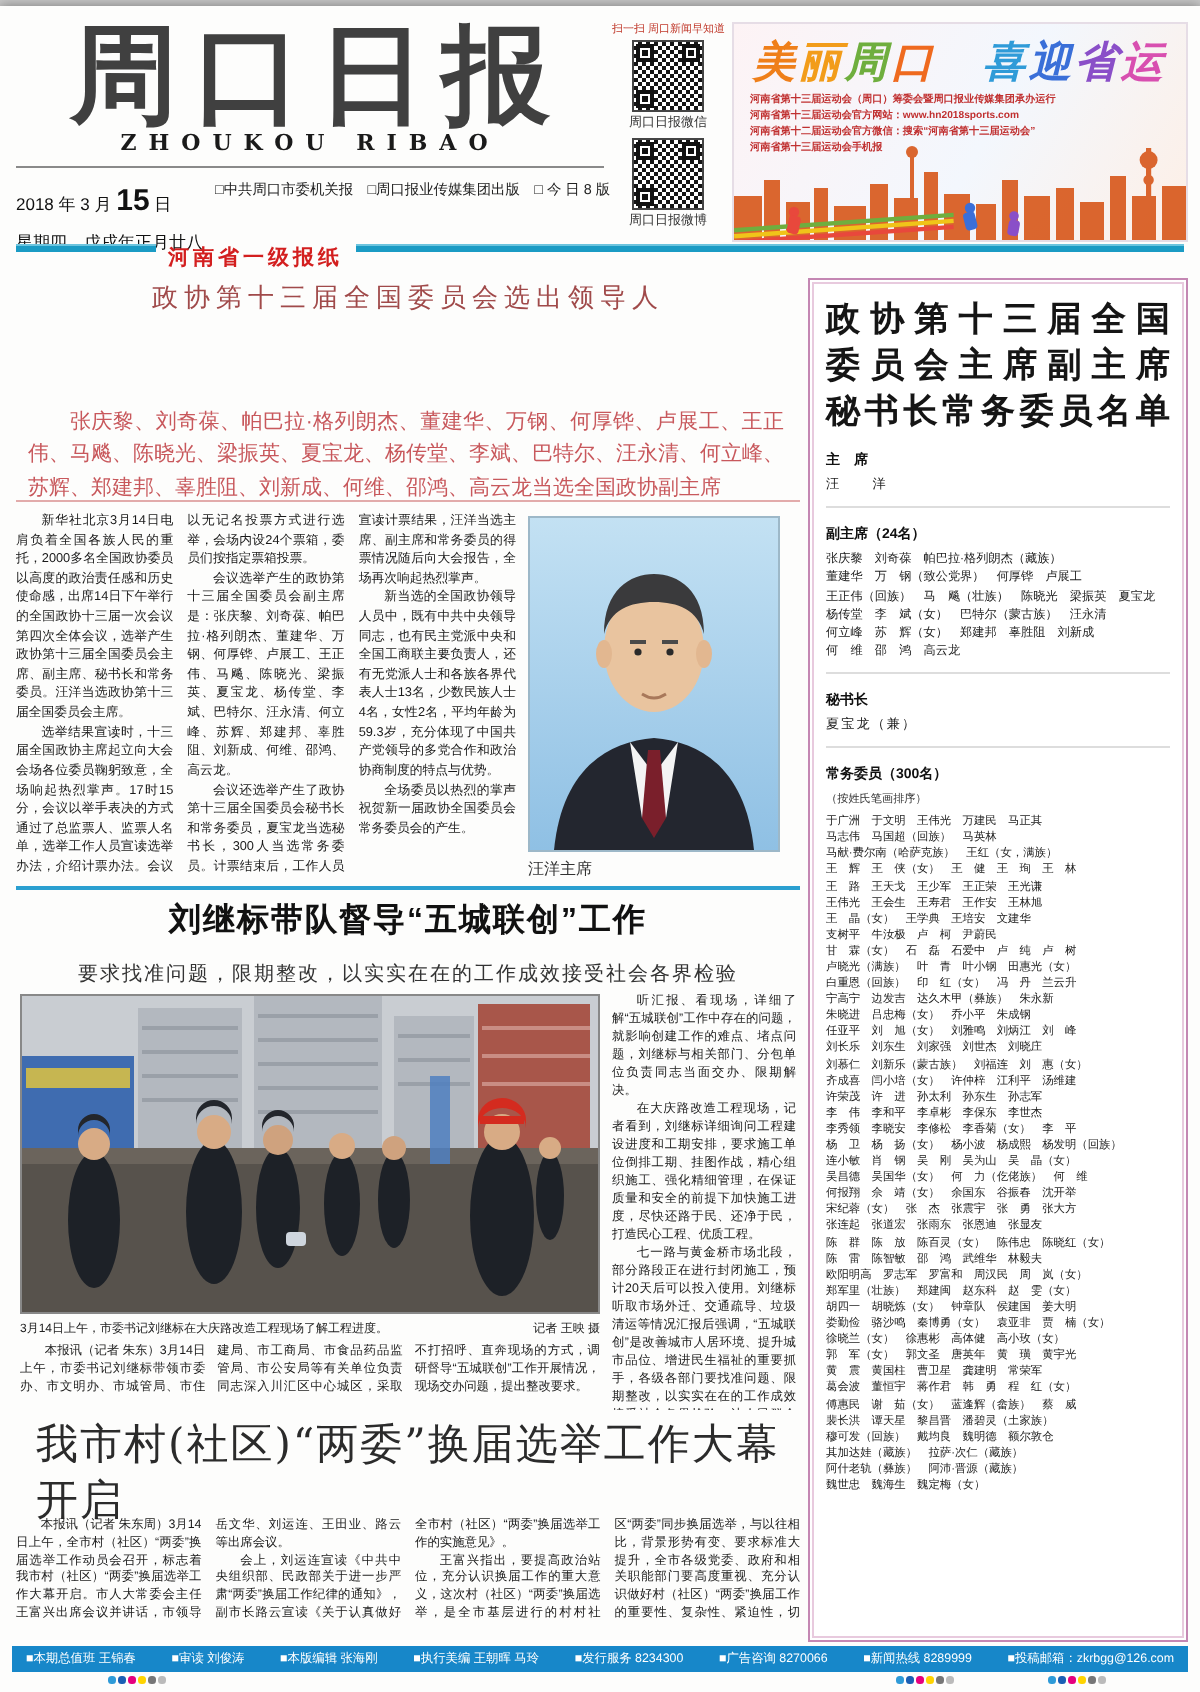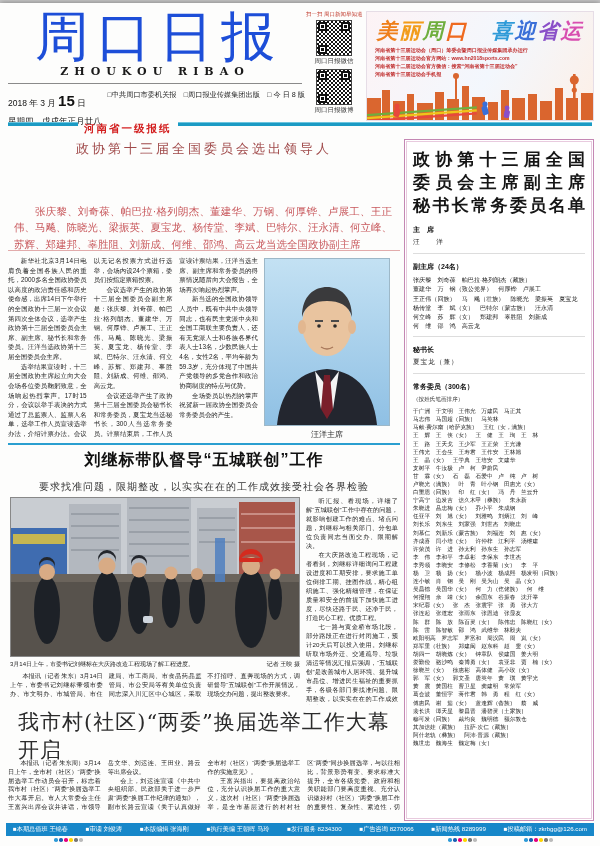--- a/index.html
+++ b/index.html
@@ -1,21 +1,21 @@
 <!DOCTYPE html>
 <html><head>
 <meta charset="utf-8">
 <style>
   html,body{margin:0;padding:0;}
   body{background:#c9c9c9;padding:3px 0;font-family:"Liberation Sans",sans-serif;}
   .page{position:relative;width:600px;height:846px;margin:0 auto;background:#fdfdfc;overflow:hidden;box-shadow:0 0 6px rgba(0,0,0,.4);}
 
   
   .masthead{position:absolute;left:8px;top:4px;width:294px;}
-  .mast-title{font-family:"DejaVu Serif",serif;font-weight:normal;color:#1d4ed8;font-size:54px;line-height:1.12;text-align:center;letter-spacing:8px;text-indent:8px;}
+  .mast-title{font-family:"DejaVu Serif",serif;font-weight:bold;color:#404040;font-size:54px;line-height:1.12;text-align:center;letter-spacing:8px;text-indent:8px;}
   .mast-pinyin{text-align:center;font-weight:bold;letter-spacing:6px;font-size:11px;color:#1a1a1a;font-family:"DejaVu Serif",serif;margin-top:-2px;}
   .dateinfo{display:flex;border-top:1px solid #8a8a8a;margin-top:5px;padding-top:4px;gap:6px;}
   .date-left{width:126px;font-size:8.5px;color:#111;line-height:1.7;white-space:nowrap;}
   .date-day{font-size:15px;font-weight:bold;}
   .info-lines{flex:1;font-size:7.2px;line-height:1.9;color:#222;white-space:nowrap;}
   .band{position:absolute;left:8px;top:119px;width:584px;display:flex;gap:6px;}
   .band .bar{height:3px;background:#1b9bc4;border-top:1px solid #6cc4de;}
   .band .bar.short{width:70px;}
   .band .bar.long{flex:1;}
   .band .bandtext{color:#d31f1f;font-weight:bold;font-size:10.5px;letter-spacing:2px;white-space:nowrap;}
@@ -36,21 +36,21 @@
   .banner svg{position:absolute;left:0;bottom:0;z-index:1;}
 
   
   .kicker{position:absolute;left:8px;top:137px;width:392px;text-align:center;font-size:13px;color:#a04a4a;letter-spacing:3px;}
   .headline1{position:absolute;left:8px;top:153px;width:392px;text-align:center;font-size:33px;font-weight:bold;color:#d41c1c;letter-spacing:2px;}
   .subnames{position:absolute;left:14px;top:200px;width:378px;font-size:10.5px;color:#c8585c;line-height:1.55;text-align:justify;text-indent:2em;}
   .sep1{position:absolute;left:8px;top:247px;width:392px;border-top:1px solid #e2abab;}
   .mainbody{position:absolute;left:8px;top:253px;width:250px;height:183px;column-count:3;column-gap:7px;font-size:6.4px;line-height:1.5;text-align:justify;color:#1a1a1a;overflow:hidden;}
   .mainbody p{margin:0;text-indent:2em;}
   .portrait{position:absolute;left:264px;top:255px;width:126px;height:168px;border:1px solid #9db8c8;box-sizing:border-box;}
-  .portrait-cap{position:absolute;left:264px;top:426px;width:126px;text-align:center;font-size:8px;color:#333;font-family:"DejaVu Serif",serif;}
+  .portrait-cap{position:absolute;left:264px;top:426px;width:126px;font-size:8px;color:#333;font-family:"DejaVu Serif",serif;}
 
   
   .sep2{position:absolute;left:8px;top:440px;width:392px;border-top:2px solid #2a9fd0;}
   .head2{position:absolute;left:8px;top:447px;width:392px;text-align:center;font-size:16px;font-weight:bold;color:#111;letter-spacing:1px;}
   .sub2{position:absolute;left:8px;top:477px;width:392px;text-align:center;font-size:10px;color:#333;letter-spacing:1px;}
   .photo{position:absolute;left:10px;top:494px;width:290px;height:160px;border:1px solid #888;box-sizing:border-box;overflow:hidden;}
   .photo-cap{position:absolute;left:10px;top:657px;width:290px;display:flex;justify-content:space-between;font-size:6px;color:#222;}
   .lead2{position:absolute;left:10px;top:669px;width:290px;height:33px;column-count:3;column-gap:6px;font-size:6.2px;line-height:1.45;text-align:justify;color:#1a1a1a;overflow:hidden;}
   .lead2 p,.side2 p,.body3 p{margin:0;text-indent:2em;}
   .side2{position:absolute;left:306px;top:494px;width:92px;height:208px;font-size:6.2px;line-height:1.45;text-align:justify;color:#1a1a1a;overflow:hidden;}

